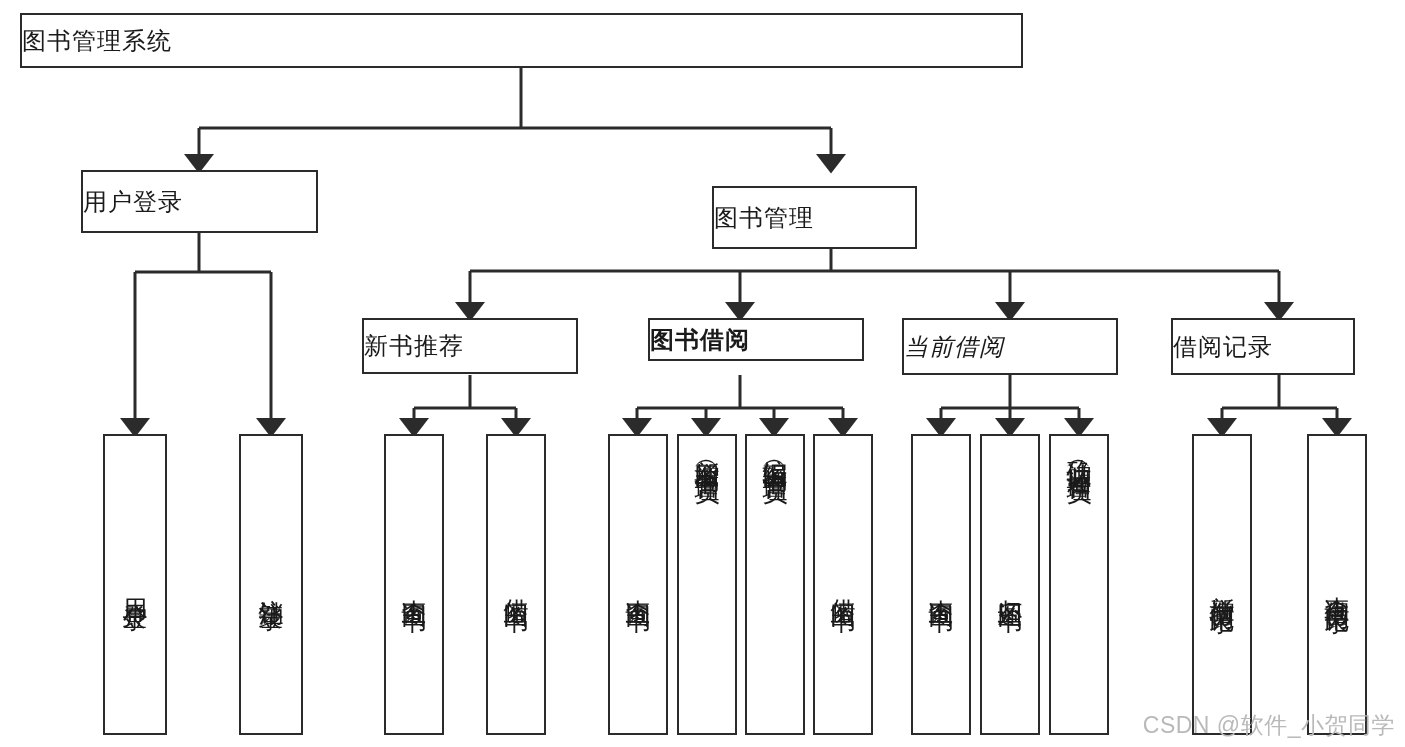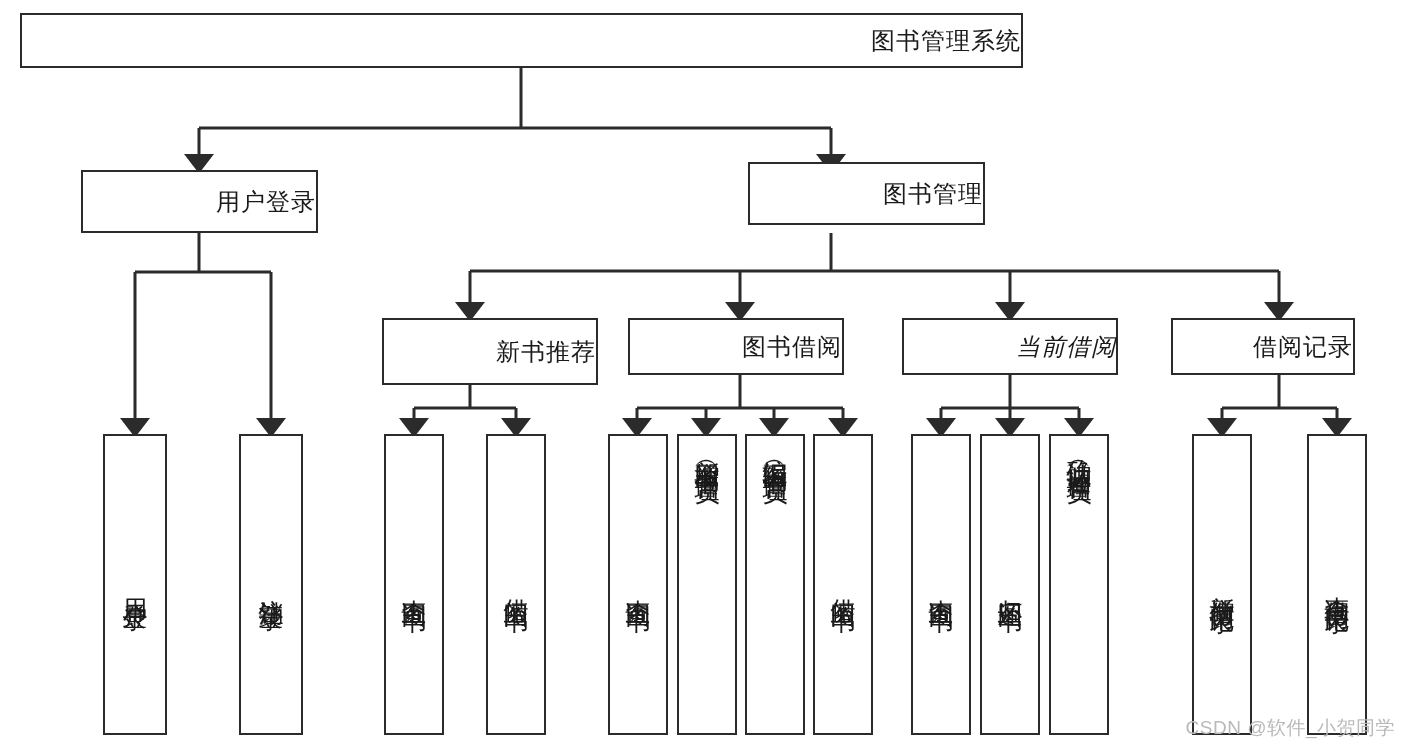--- a/index.html
+++ b/index.html
@@ -26,21 +26,21 @@
     width: 1405px;
     height: 747px;
   }
   .node {
     position: absolute;
     box-sizing: border-box;
     background: #ffffff;
     border: 2.5px solid #2b2b2b;
     display: flex;
     align-items: center;
-    justify-content: flex-end;
+    justify-content: flex-start;
     color: #1a1a1a;
   }
   .node-label {
     font-size: 24px;
     line-height: 1.15;
     letter-spacing: 1px;
     white-space: nowrap;
     color: #1a1a1a;
   }
   
@@ -62,21 +62,21 @@
     white-space: nowrap;
   }
   .node.vert.centered {
     align-items: center;
     padding-top: 0;
   }
   .watermark {
     position: absolute;
     right: 10px;
     bottom: 6px;
-    font-size: 19px;
+    font-size: 23px;
     color: #b9b9b9;
     white-space: nowrap;
     letter-spacing: 0.5px;
     margin-top: 12px;
   }
 </style>
 </head>
 <body>
 
 <div id="diagram-root">
@@ -131,28 +131,28 @@
     </g>
   </svg>
 
   <div class="node horiz" style="left:20px; top:13px; width:1003px; height:55px;">
     <span class="node-label">图书管理系统</span>
   </div>
 
   <div class="node horiz" style="left:81px; top:170px; width:237px; height:63px;">
     <span class="node-label">用户登录</span>
   </div>
-  <div class="node horiz" style="left:712px; top:162px; width:237px; height:63px;margin-left:36px;">
+  <div class="node horiz" style="left:712px; top:186px; width:205px; height:63px;">
     <span class="node-label">图书管理</span>
   </div>
 
-  <div class="node horiz" style="left:382px; top:318px; width:216px; height:67px;">
+  <div class="node horiz" style="left:362px; top:318px; width:216px; height:56px;">
     <span class="node-label">新书推荐</span>
   </div>
-  <div class="node horiz" style="left:628px; top:318px; width:216px; height:57px;">
+  <div class="node horiz" style="left:648px; top:318px; width:216px; height:43px;font-weight:bold;">
     <span class="node-label">图书借阅</span>
   </div>
   <div class="node horiz" style="left:902px; top:318px; width:216px; height:57px;font-style:italic;">
     <span class="node-label">当前借阅</span>
   </div>
   <div class="node horiz" style="left:1171px; top:318px; width:184px; height:57px;">
     <span class="node-label">借阅记录</span>
   </div>
 
   <div class="node vert centered" style="left:103px; top:434px; width:64px; height:301px;">

